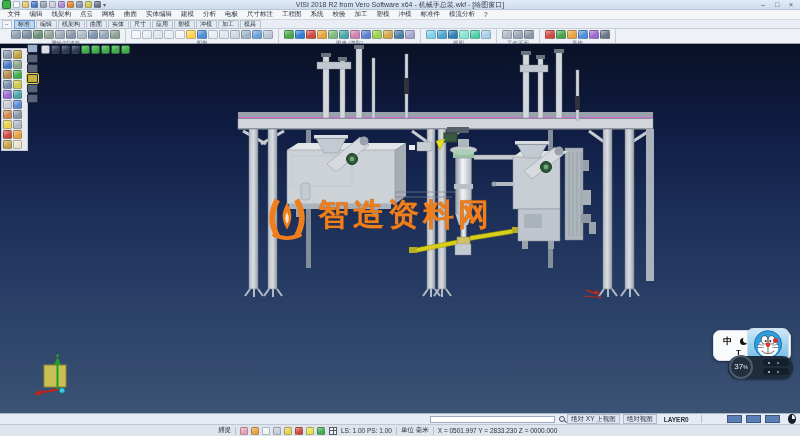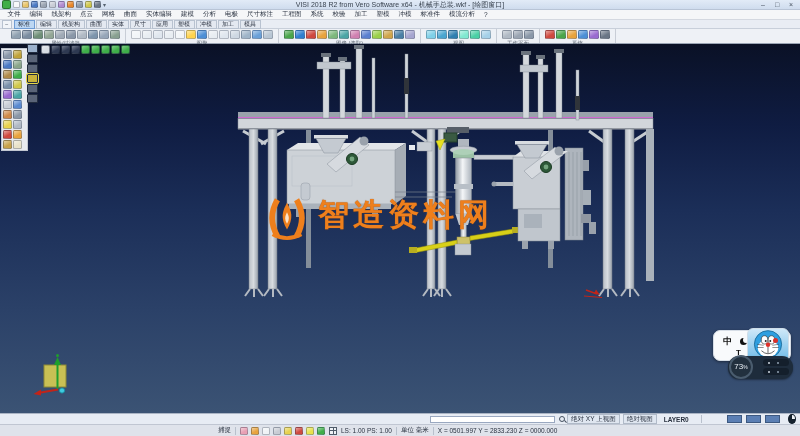--- a/index.html
+++ b/index.html
@@ -510,21 +510,21 @@
           <line x1="19" y1="15" x2="25" y2="14"></line>
               <line x1="19" y1="17" x2="25" y2="17"></line>
         </g>
         <rect x="6" y="26" width="18" height="2.5" rx="1" fill="#d02820"></rect>
         <circle cx="15" cy="30.5" r="2" fill="#e8c030" stroke="#9a7a10" stroke-width="0.5"></circle>
       </svg>
     </div>
   </div>
   <div class="ime-widget">
     <div class="ime-circle">
-      <span>73</span><i>%</i>
+      <span>37</span><i>%</i>
     </div>
     <div class="ime-pills">
       <span class="ime-p"></span>
       <span class="ime-p"></span>
     </div>
   </div>
 </div>
 
 <div class="statusA">
   <input class="cmd-input" type="text" style="">

